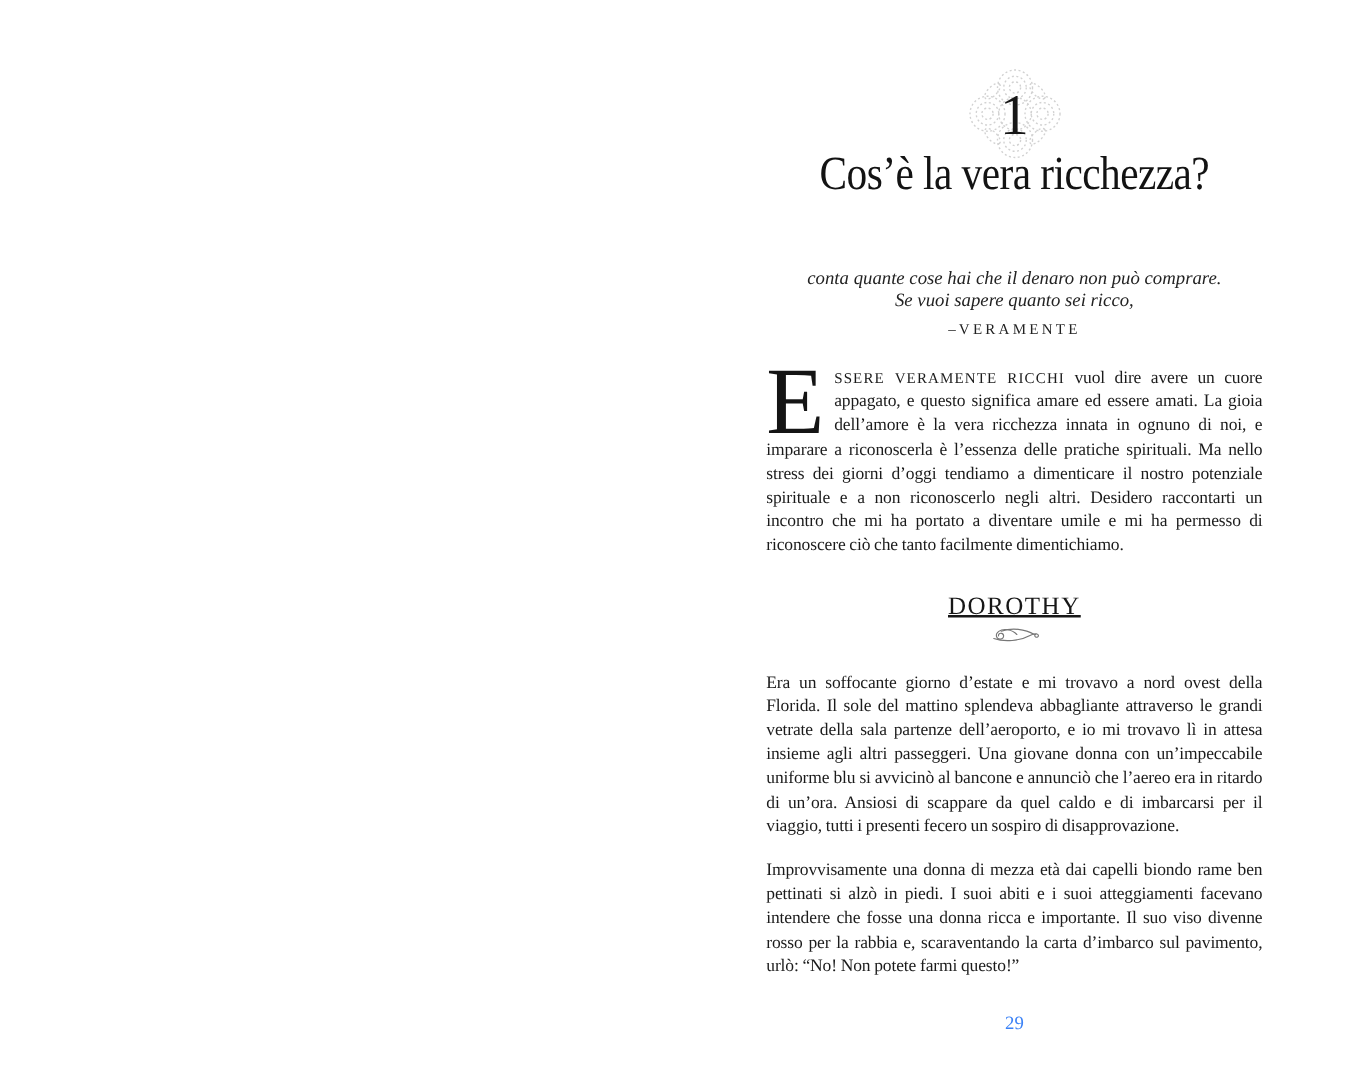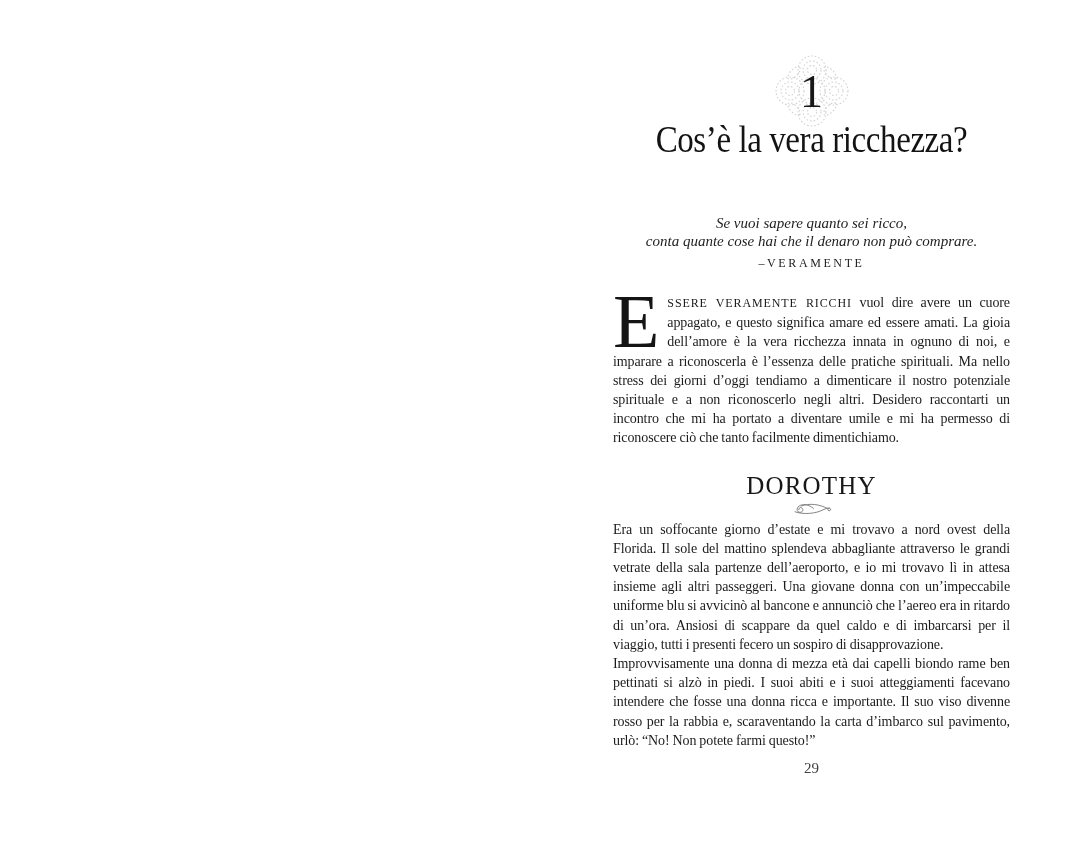--- a/index.html
+++ b/index.html
@@ -68,35 +68,36 @@
     margin: 0 8px 0 0;
     color: #141414;
   }
   .small-caps-lead {
     font-size: 12px;
     letter-spacing: 0.9px;
   }
 
   .section-heading {
     margin: 26px 0 0 0;
-    font-size: 25px; line-height: 24px; font-weight: normal;
+    font-size: 20px; line-height: 24px; font-weight: normal;
     letter-spacing: 1.2px;
     text-align: center;
     color: #171717;
+    text-decoration: underline;
   }
   .flourish { width: 44px; height: 16px; margin: 3px auto 0 auto; }
 
-  .para-2 { margin-top: 3px; }
-  .para-3 { margin-top: 0; }
+  .para-2 { margin-top: 21px; }
+  .para-3 { margin-top: 16px; }
 
   .page-number {
-    margin-top: 10px;
+    margin-top: 28px;
     text-align: center;
     font-size: 15px; line-height: 16px;
-    color: #404040;
+    color: #3b82f6;
   }
 </style>
 </head>
 <body>
 
 <div class="spread">
   <div class="left-page"></div>
 
   <div class="right-page">
     <div class="content">
@@ -120,22 +121,22 @@
           <ellipse cx="56" cy="19" rx="8" ry="3.6" transform="rotate(45 56 19)"></ellipse>
           <ellipse cx="20" cy="55" rx="8" ry="3.6" transform="rotate(45 20 55)"></ellipse>
           <ellipse cx="56" cy="55" rx="8" ry="3.6" transform="rotate(-45 56 55)"></ellipse>
         </svg>
         <div class="chapter-number">1</div>
       </div>
 
       <h1 class="chapter-title">Cos’è la vera ricchezza?</h1>
 
       <div class="epigraph">
+        <div class="epigraph-line">conta quante cose hai che il denaro non può comprare.</div>
         <div class="epigraph-line">Se vuoi sapere quanto sei ricco,</div>
-        <div class="epigraph-line">conta quante cose hai che il denaro non può comprare.</div>
         <div class="epigraph-attribution">–VERAMENTE</div>
       </div>
 
       <p class="body-para para-opening"><span class="drop-cap">E</span><span class="small-caps-lead">SSERE VERAMENTE RICCHI</span><span> vuol dire avere un cuore appagato, e questo significa amare ed essere amati. La gioia dell’amore è la vera ricchezza innata in ognuno di noi, e imparare a riconoscerla è l’essenza delle pratiche spirituali. Ma nello stress dei giorni d’oggi tendiamo a dimenticare il nostro potenziale spirituale e a non riconoscerlo negli altri. Desidero raccontarti un incontro che mi ha portato a diventare umile e mi ha permesso di riconoscere ciò che tanto facilmente dimentichiamo.</span></p>
 
       <h2 class="section-heading">DOROTHY</h2>
 
       <div class="flourish">
         <svg width="44" height="16" viewBox="0 0 44 16" fill="none" stroke="#777777" stroke-width="0.9" stroke-linecap="round">
           <path d="M23.5 7.6 C 19.5 3.3, 12.5 2.6, 9 5.1 C 5.8 7.4, 6.9 11.6, 10.4 11.3 C 13.3 11, 13.7 7.5, 11.4 6.7 C 9.9 6.2, 8.5 7.3, 8.8 8.7"></path>

